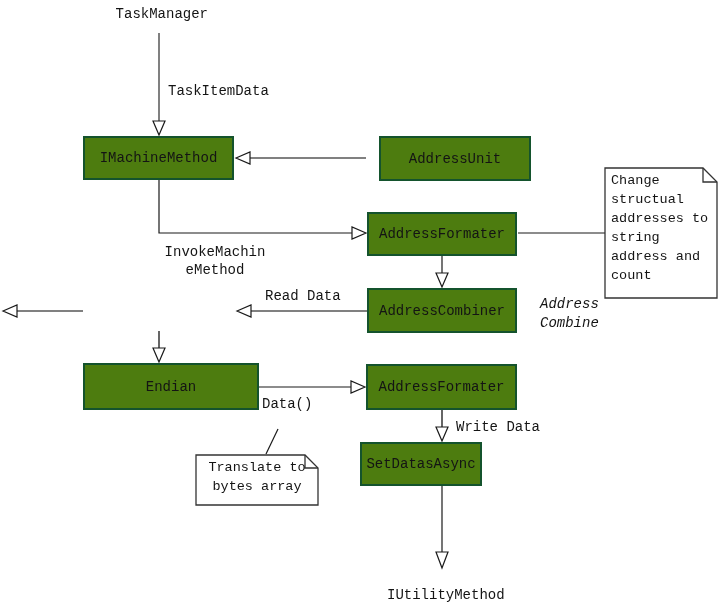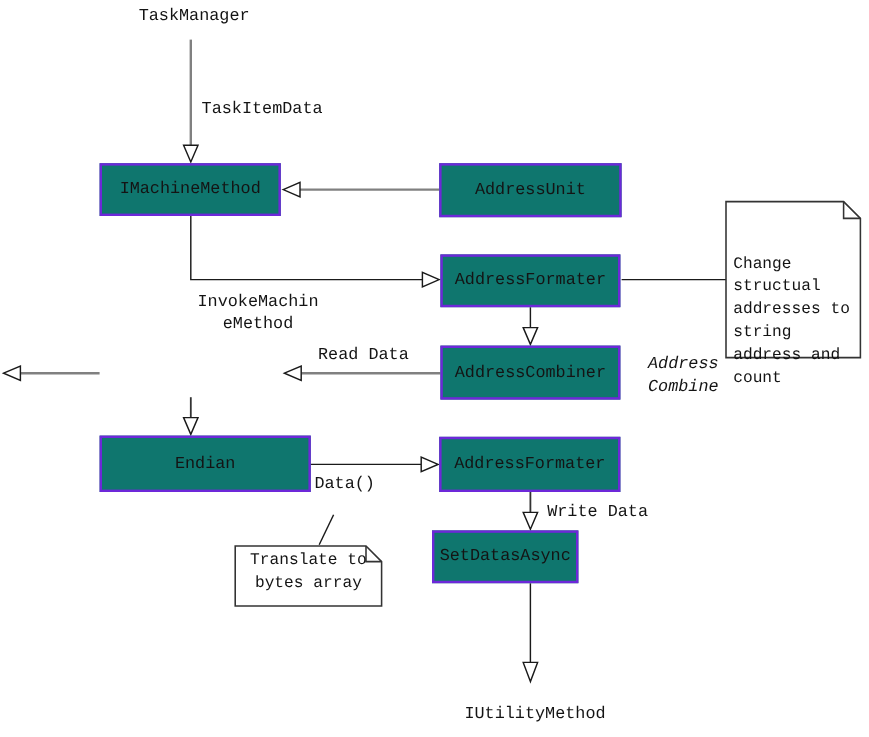--- a/index.html
+++ b/index.html
@@ -13,22 +13,22 @@
     overflow: hidden;
   }
   svg.wires {
     position: absolute;
     left: 0; top: 0;
     width: 724px; height: 614px;
   }
   .node {
     position: absolute;
     box-sizing: border-box;
-    background: #0f766e;
-    border: 2px solid #6d28d9;
+    background: #4d7c0f;
+    border: 2px solid #14532d;
     display: flex;
     align-items: center;
     justify-content: center;
     font-size: 14px;
     white-space: nowrap;
   }
   .lbl {
     position: absolute;
     font-size: 14px;
     line-height: 15px;
@@ -86,37 +86,37 @@
 
     <line x1="278" y1="429" x2="266" y2="454" stroke="#1a1a1a" stroke-width="1.2"></line>
     <polygon points="196,455 305,455 318,468 318,505 196,505" fill="#ffffff" stroke="#333333" stroke-width="1.3"></polygon>
     <polyline points="305,455 305,468 318,468" fill="none" stroke="#333333" stroke-width="1.3"></polyline>
   </svg>
 
   <div class="lbl center" style="left:112px; top:7px; width:96px;text-align:right;">TaskManager</div>
   <div class="lbl" style="left:387px; top:588px;">IUtilityMethod</div>
 
   <div class="node" style="left:83px;  top:136px; width:151px; height:44px;">IMachineMethod</div>
-  <div class="node" style="left:366px; top:136px; width:152px; height:45px;">AddressUnit</div>
+  <div class="node" style="left:379px; top:136px; width:152px; height:45px;">AddressUnit</div>
   <div class="node" style="left:367px; top:212px; width:150px; height:44px;">AddressFormater</div>
   <div class="node" style="left:367px; top:288px; width:150px; height:45px;">AddressCombiner</div>
   <div class="node" style="left:83px;  top:363px; width:176px; height:47px;">Endian</div>
   <div class="node" style="left:366px; top:364px; width:151px; height:46px;">AddressFormater</div>
   <div class="node" style="left:360px; top:442px; width:122px; height:44px;">SetDatasAsync</div>
 
   <div class="lbl" style="left:168px; top:84px;">TaskItemData</div>
   <div class="lbl center" style="left:163px; top:243px; width:104px; line-height:18px;">InvokeMachin
 eMethod</div>
   <div class="lbl" style="left:265px; top:289px;">Read Data</div>
   <div class="lbl" style="left:540px; top:295px; line-height:19px;font-style:italic;">Address
 Combine</div>
   <div class="lbl" style="left:262px; top:397px;">Data()</div>
   <div class="lbl" style="left:456px; top:420px;">Write Data</div>
 
-  <div class="note-text" style="left:611px; top:171px; width:102px;margin-top:40px;">Change
+  <div class="note-text" style="left:611px; top:171px; width:102px;">Change
 structual
 addresses to
 string
 address and
 count</div>
   <div class="note-text" style="left:200px; top:458px; width:114px; text-align:center;">Translate to
 bytes array</div>
 
 </div>
 

